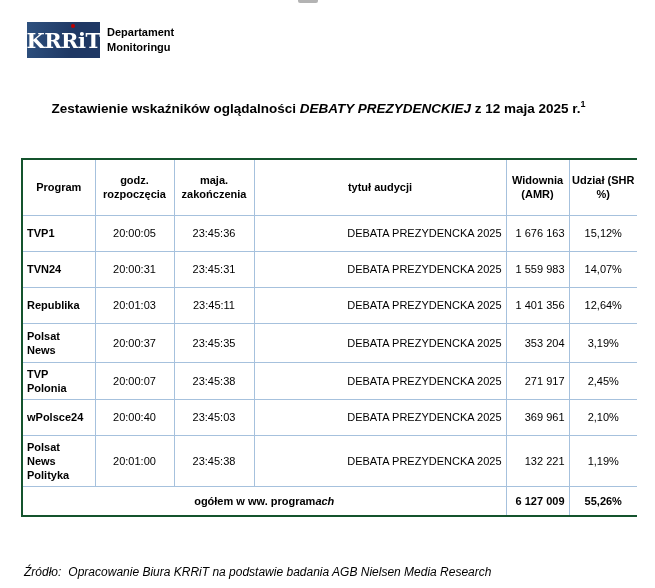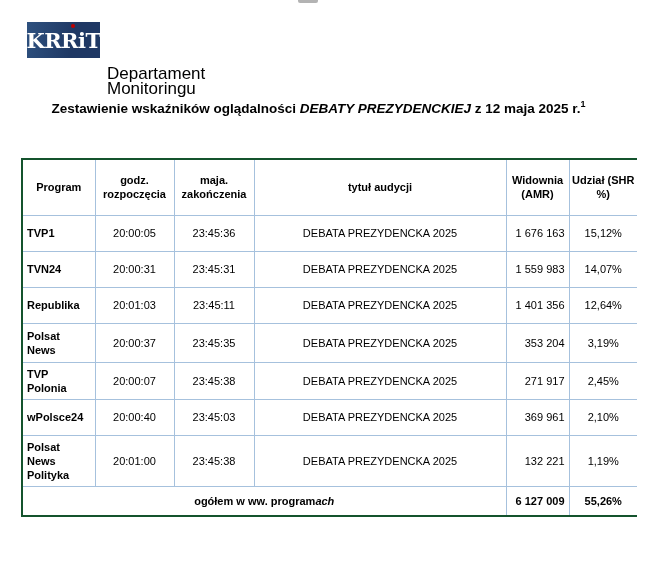--- a/index.html
+++ b/index.html
@@ -19,21 +19,21 @@
     display:flex; align-items:center; justify-content:center;
   }
   .logo-text {
     font-family:"DejaVu Serif", serif; font-weight:bold; color:#fff;
     font-size:21px; line-height:1; position:relative; letter-spacing:-0.5px;
   }
   .logo-red-dot {
     position:absolute; left:44px; top:1.5px; width:4px; height:4px;
     border-radius:50%; background:#c00000;
   }
-  .dept { font-size:17px; font-weight:normal; line-height:15px; padding-top:3px;margin-top:41px; }
+  .dept { font-size:11px; font-weight:bold; line-height:15px; padding-top:3px; }
   
   .doc-title {
     position:absolute; left:0; top:99px; width:100%; text-align:center;
     font-size:13.5px; font-weight:bold; white-space:nowrap;
   }
   .doc-title .em { font-style:italic; }
   .doc-title sup { font-size:9px; font-weight:bold; }
   
   table.main {
     position:absolute; left:21px; top:158px; width:616px;
@@ -45,21 +45,21 @@
     font-weight:bold; text-align:center; vertical-align:middle; line-height:14px; padding:2px;
   }
   tr.hdr       { height:56px; }
   tr.h37       { height:36px; }
   tr.h40       { height:39px; }
   tr.h50       { height:49px; }
   tr.sumrow    { height:30px; }
   td.program   { font-weight:bold; text-align:left; padding-left:8px; vertical-align:middle;
                  white-space:pre-line; line-height:14px; }
   td.time      { text-align:center; padding-left:11px; vertical-align:middle; }
-  td.titlecell { text-align:center; vertical-align:middle; }
+  td.titlecell { text-align:right; vertical-align:middle; }
   td.amr       { text-align:right; padding-right:10px; vertical-align:middle; }
   td.shr       { text-align:center; vertical-align:middle; }
   tr.sumrow td { font-weight:bold; }
   td.sumlabel  { text-align:center; vertical-align:middle; }
   td.sumlabel .it { font-style:italic; }
   
   .footer {
     position:absolute; left:24px; top:565px; font-style:italic; font-size:12px; white-space:nowrap;
   }
   .footer .src-label { margin-right:7px; }
@@ -164,14 +164,15 @@
         <td class="shr">1,19%</td>
       </tr>
       <tr class="sumrow">
         <td class="sumlabel" colspan="4"><span>ogółem w ww. program</span><span class="it">ach</span></td>
         <td class="amr">6 127 009</td>
         <td class="shr">55,26%</td>
       </tr>
     </tbody>
   </table>
 
+  <div class="footer"><span class="src-label">Źródło:</span><span>Opracowanie Biura KRRiT na podstawie badania AGB Nielsen Media Research</span></div>
 
 </div>
 
 </body></html>

